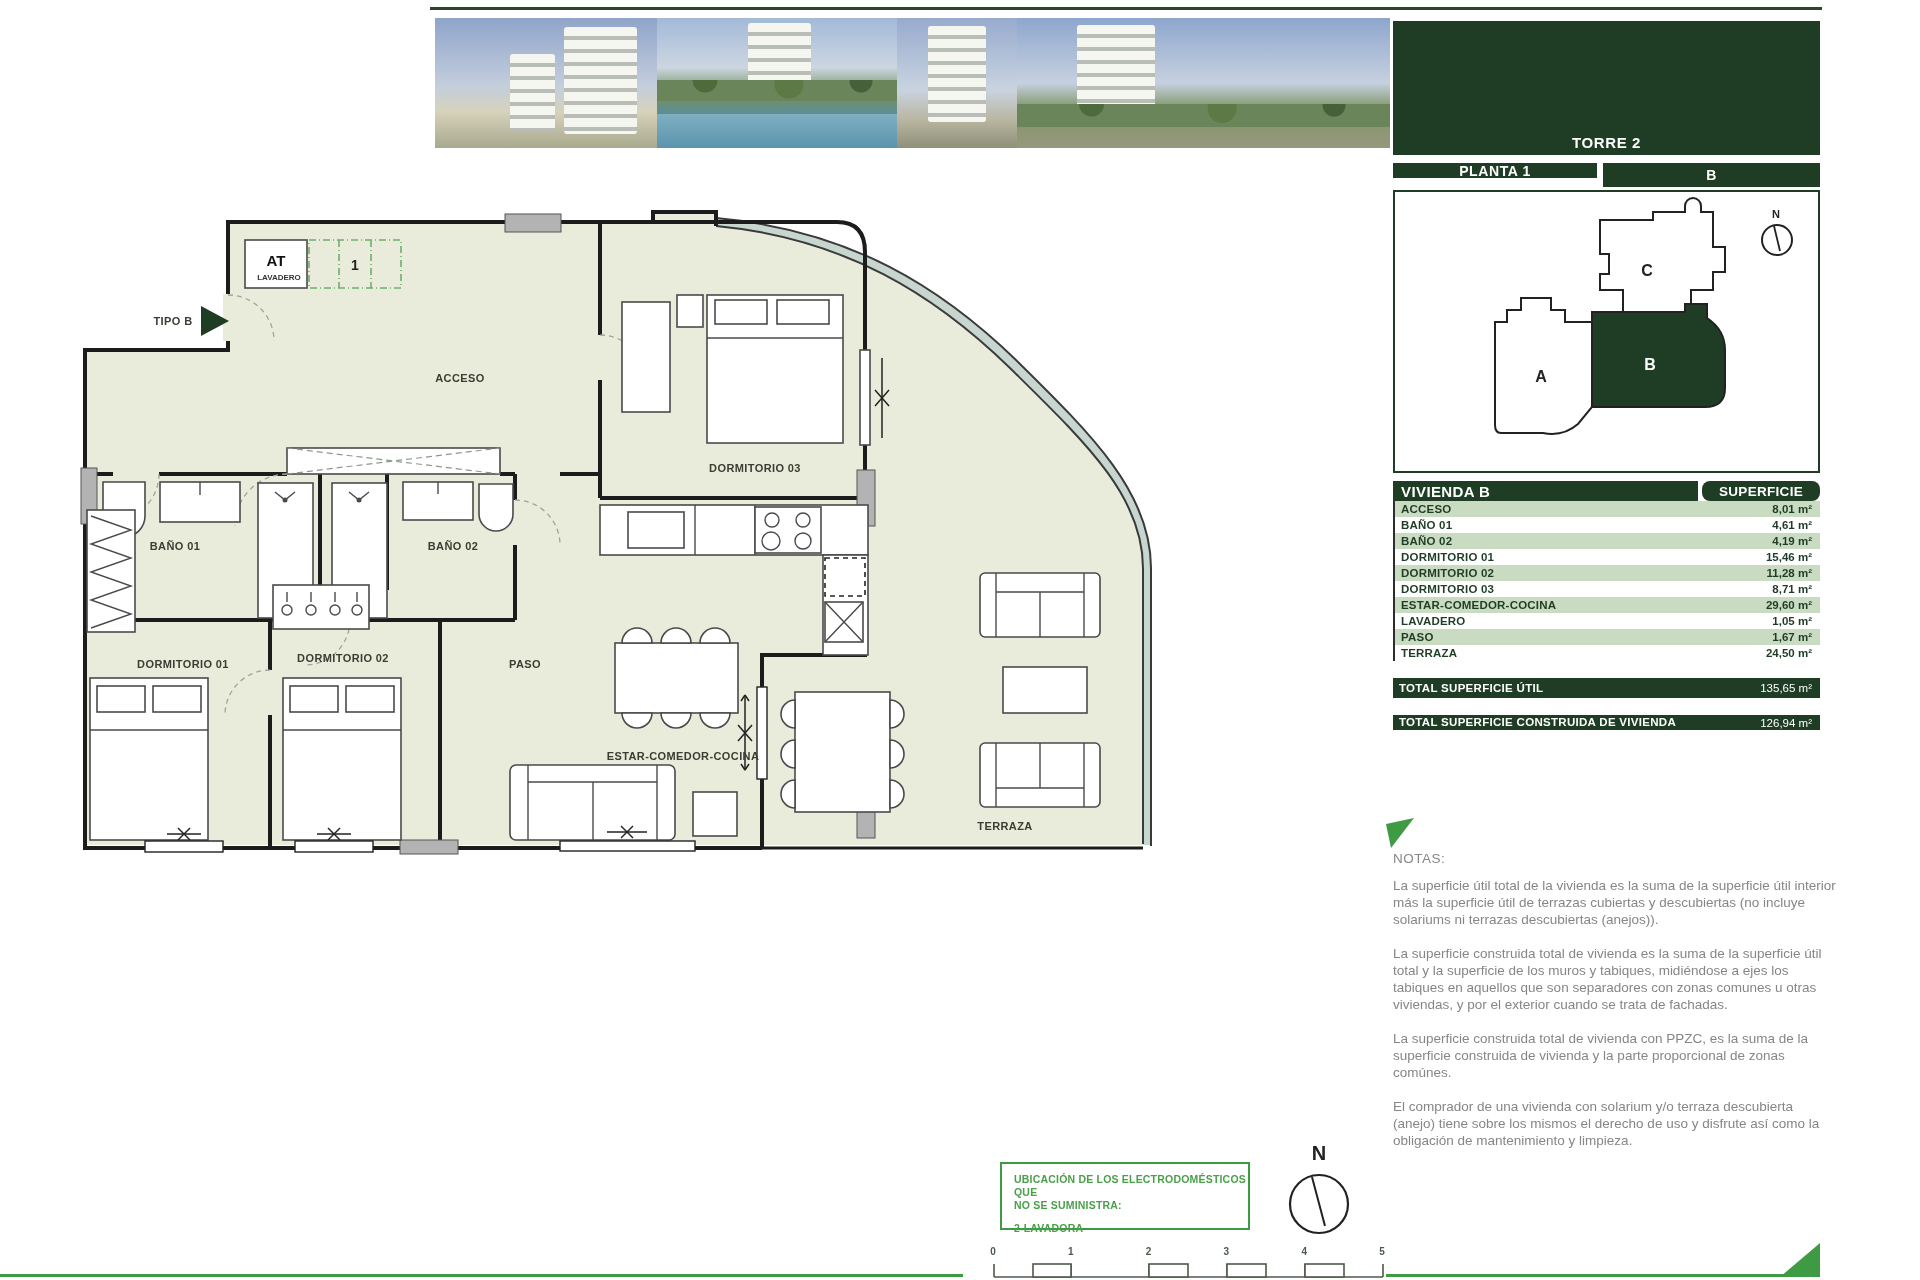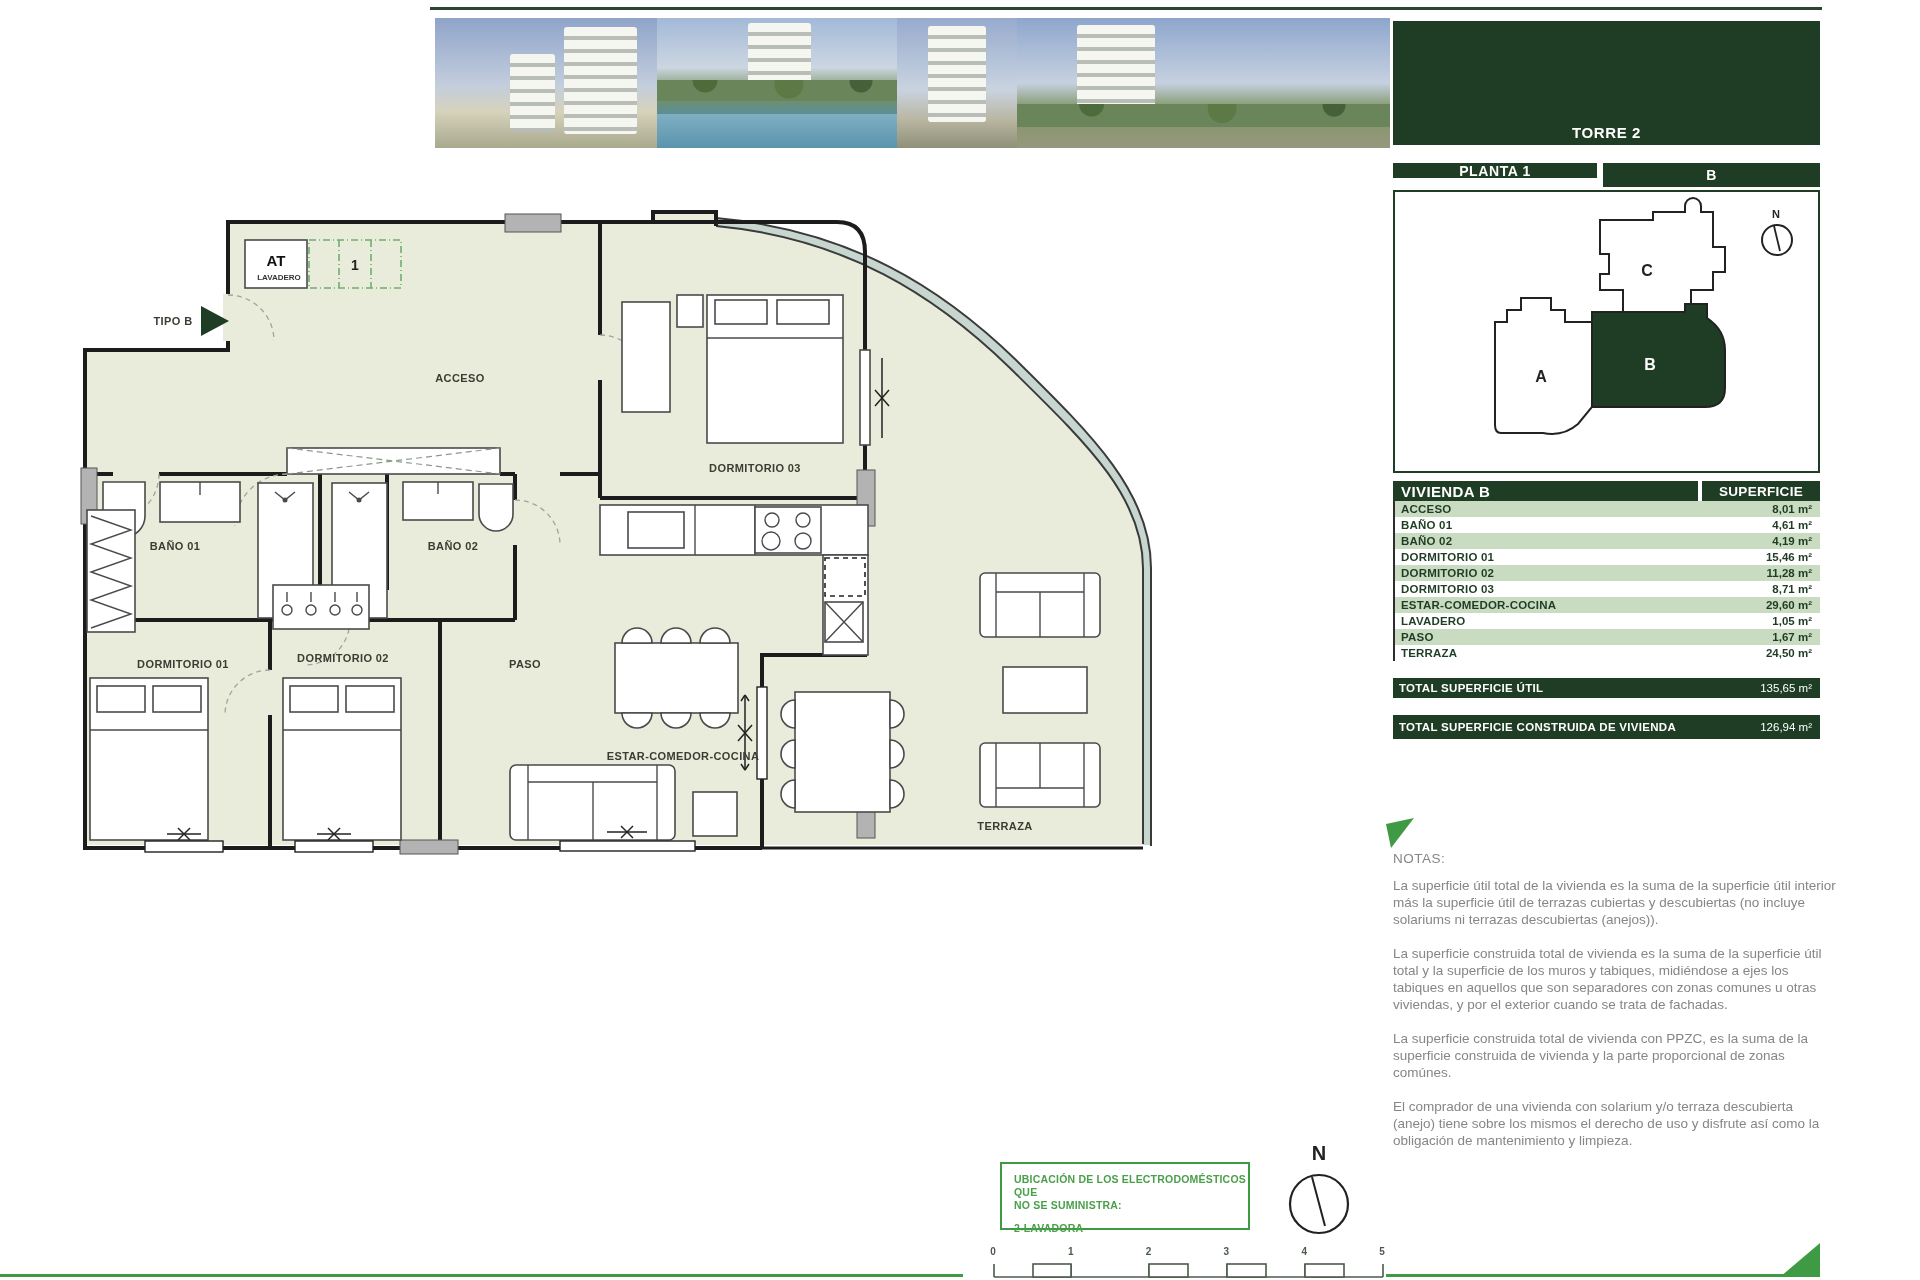--- a/index.html
+++ b/index.html
@@ -24,21 +24,21 @@
   .g-dark{background:#1f3d24;}
   .band{color:#fff;font-weight:bold;display:flex;align-items:center;justify-content:center;letter-spacing:.6px;}
   .keyplan-box{border:2px solid #1f3d24;background:#fff;}
   
   .atable{left:1393px;top:481px;width:427px;}
   .atable-header{display:flex;height:20px;}
   .atable-header .hleft{flex:1;background:#1f3d24;color:#fff;font-weight:bold;font-size:15px;
       display:flex;align-items:center;padding-left:8px;letter-spacing:.4px;}
   .atable-header .hgap{width:4px;background:#fff;}
   .atable-header .hright{width:118px;background:#1f3d24;color:#fff;font-weight:bold;font-size:13.5px;
-      display:flex;align-items:center;justify-content:center;letter-spacing:.3px;}
+      display:flex;align-items:center;justify-content:center;letter-spacing:.3px;border-radius:8px;}
   .arow{display:flex;height:16px;align-items:center;font-size:11.5px;color:#1f3d24;
       border-left:2px solid #2d2d2d;}
   .arow.alt{background:#c9dbc1;}
   .arow .rl{flex:1;font-weight:bold;padding-left:6px;letter-spacing:.2px;}
   .arow .rv{width:112px;text-align:right;padding-right:8px;font-weight:bold;}
   .trow{display:flex;background:#1f3d24;color:#fff;align-items:center;margin-top:17px;}
   .trow .rl{flex:1;font-weight:bold;font-size:11.5px;padding-left:6px;letter-spacing:.3px;line-height:13px;}
   .trow .rv{width:112px;text-align:right;padding-right:8px;font-size:11.5px;}
   
   .notes{left:1393px;top:850px;width:443px;color:#868686;font-size:13.5px;line-height:17px;}
@@ -291,21 +291,21 @@
   <text class="rlabel" x="120" y="350">BAÑO 01</text>
   <text class="rlabel" x="398" y="350">BAÑO 02</text>
   <text class="rlabel" x="128" y="468">DORMITORIO 01</text>
   <text class="rlabel" x="470" y="468">PASO</text>
   <text class="rlabel" x="288" y="462">DORMITORIO 02</text>
   <text class="rlabel" x="628" y="560">ESTAR-COMEDOR-COCINA</text>
   <text class="rlabel" x="950" y="630">TERRAZA</text>
 </svg>
 
 <div class="abs g-dark" style="left:1393px;top:21px;width:427px;height:109px;"></div>
-<div class="abs g-dark band" style="left:1393px;top:120px;width:427px;height:25px;font-size:15px;">TORRE 2</div>
+<div class="abs g-dark band" style="left:1393px;top:130px;width:427px;height:25px;font-size:15px;">TORRE 2</div>
 <div class="abs g-dark band" style="left:1393px;top:163px;width:204px;height:15px;font-size:14px;">PLANTA 1</div>
 <div class="abs g-dark band" style="left:1603px;top:163px;width:217px;height:24px;font-size:14px;">B</div>
 
 <div class="abs keyplan-box" style="left:1393px;top:190px;width:423px;height:279px;">
   <svg width="423" height="279" viewBox="0 0 423 279">
     <g fill="#ffffff" stroke="#222" stroke-width="2">
       <path d="M205,28 H258 V20 H290 V14 A8,8 0 0 1 306,14 V20 H318 V55 H330 V80 H318 V98 H296 V120 H228 V98 H205 V82 H214 V62 H205 Z"></path>
       <path d="M100,130 H112 V118 H126 V106 H156 V118 H170 V130 H197 V215 L183,232 Q168,245 148,241 H106 Q100,241 100,233 Z"></path>
       <path fill="#1f3d24" d="M197,120 H290 V112 H312 V126 Q330,138 330,158 V196 Q330,215 310,215 H197 Z"></path>
     </g>
@@ -366,21 +366,21 @@
       <div class="arow">
         <span class="rl">TERRAZA</span>
         <span class="rv">24,50 m²</span>
       </div>
     </div>
   <div id="area-totals">
       <div class="trow" style="height: 20px;">
         <span class="rl">TOTAL SUPERFICIE ÚTIL</span>
         <span class="rv">135,65 m²</span>
       </div>
-      <div class="trow" style="height: 24px; gap: 22px;">
+      <div class="trow" style="height: 15px; gap: 22px;">
         <span class="rl">TOTAL SUPERFICIE CONSTRUIDA DE VIVIENDA</span>
         <span class="rv">126,94 m²</span>
       </div>
     </div>
 </div>
 
 <svg class="abs" style="left:1386px;top:818px;" width="32" height="34">
   <polygon points="0,6 28,0 5,30" fill="#3f9b43"></polygon>
 </svg>
 <div class="abs notes">

